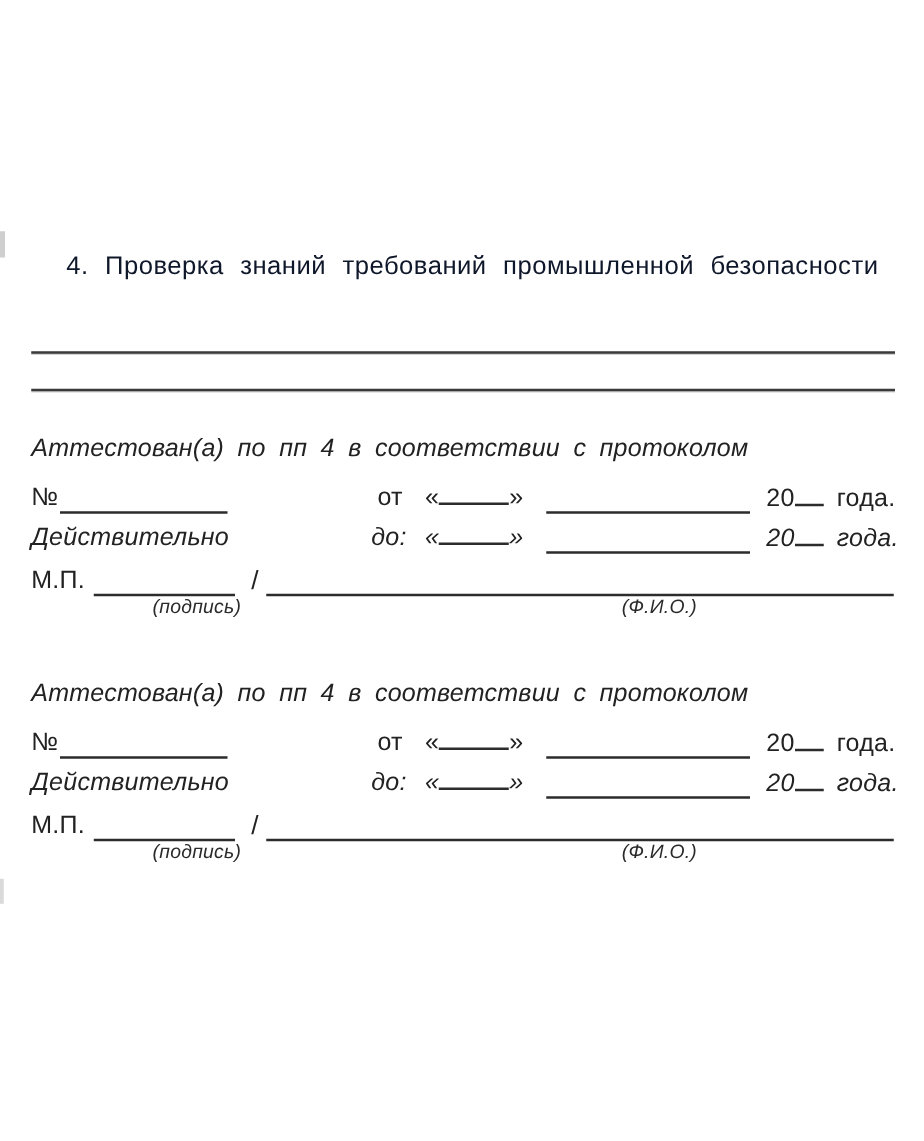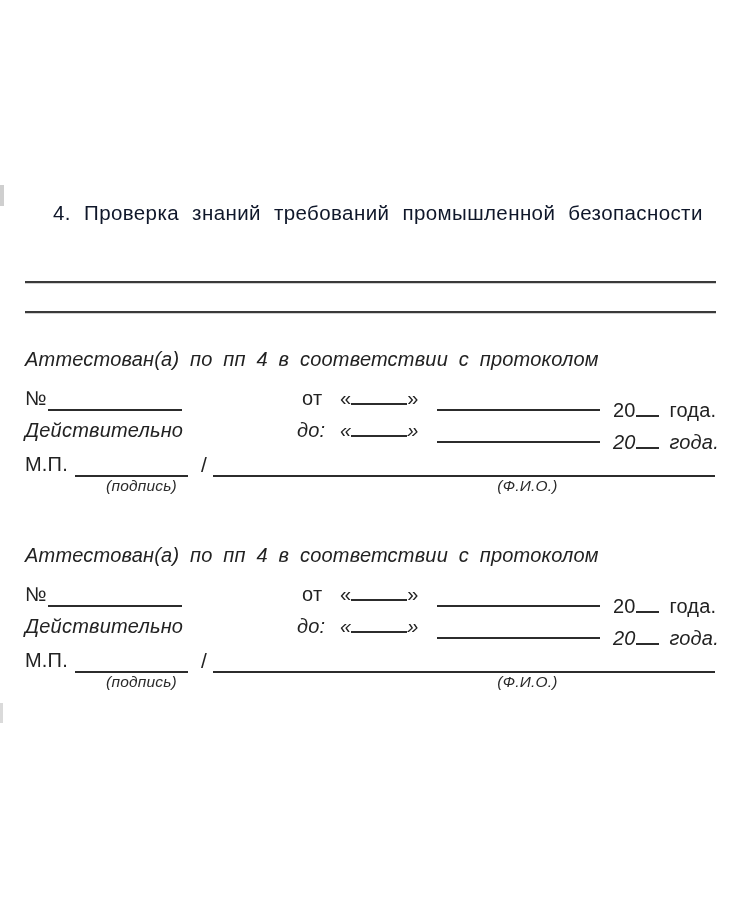--- a/index.html
+++ b/index.html
@@ -80,33 +80,33 @@
     border-bottom: 2px solid #2c2c2c;
   }
   .blank-i {
     display: inline-block;
     height: 15px;
     border-bottom: 2px solid #2c2c2c;
     vertical-align: baseline;
   }
 
   .quote-group { position: absolute; top: 0; }
-  .year-group  { position: absolute; top: 12px; left: 588px; text-align: right; }
+  .year-group  { position: absolute; top: 1px; left: 588px; text-align: right; }
 
   .caption {
     position: absolute;
     top: 0;
     font-size: 15.5px;
     font-style: italic;
     letter-spacing: 0.2px;
     word-spacing: normal;
     text-align: center;
     color: #2a2a2a;
   }
-  .caption.sig { left: 54px;  width: 125px; }
+  .caption.sig { left: 70px;  width: 125px; }
   .caption.fio { left: 390px; width: 225px; }
 
   .slash { font-size: 21px; }
 </style>
 </head>
 <body>
 
 <div class="page">
 
   <div class="edge-artifact a1"></div>

